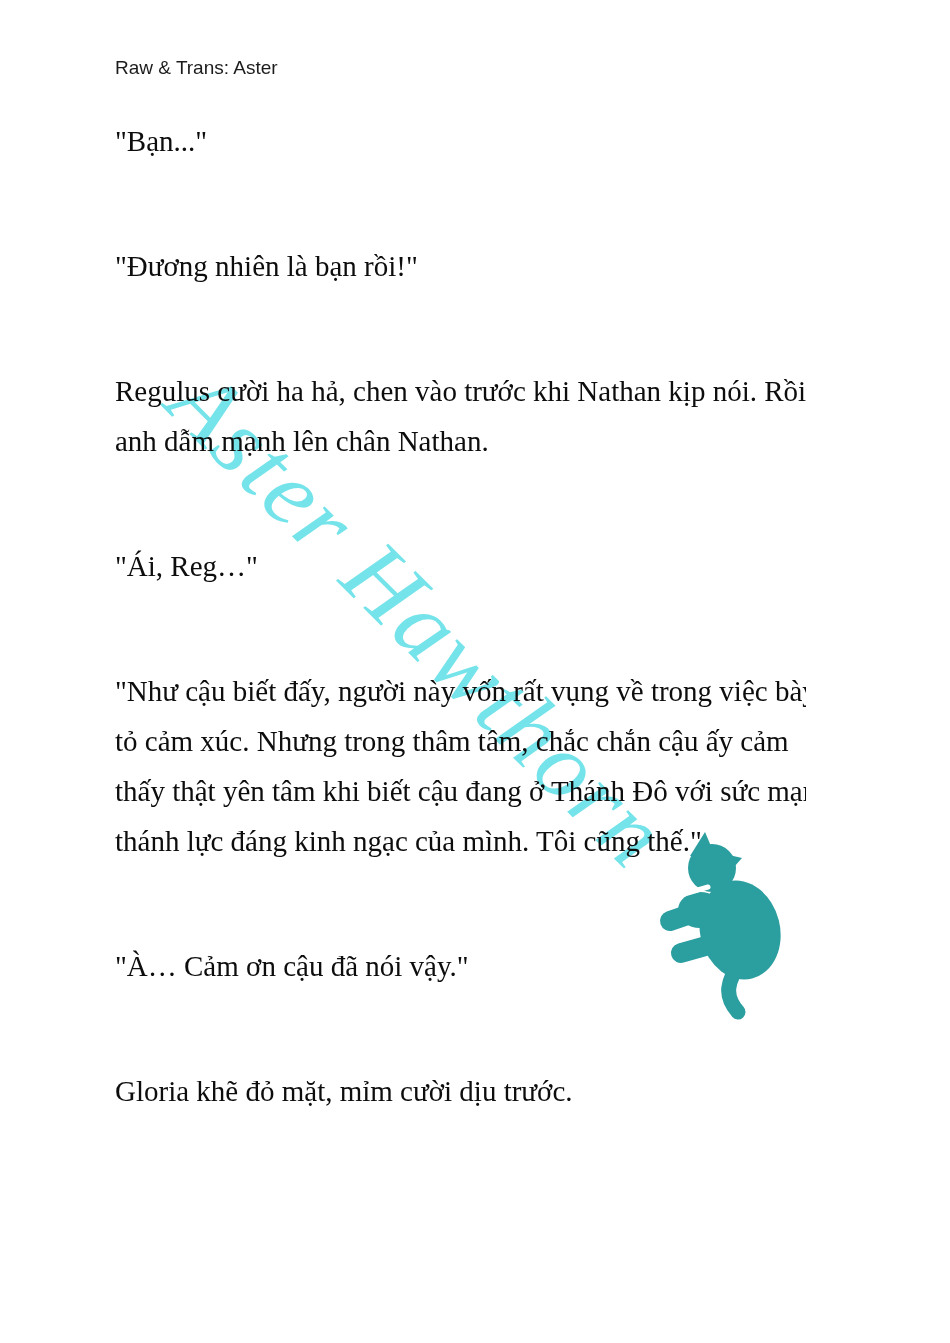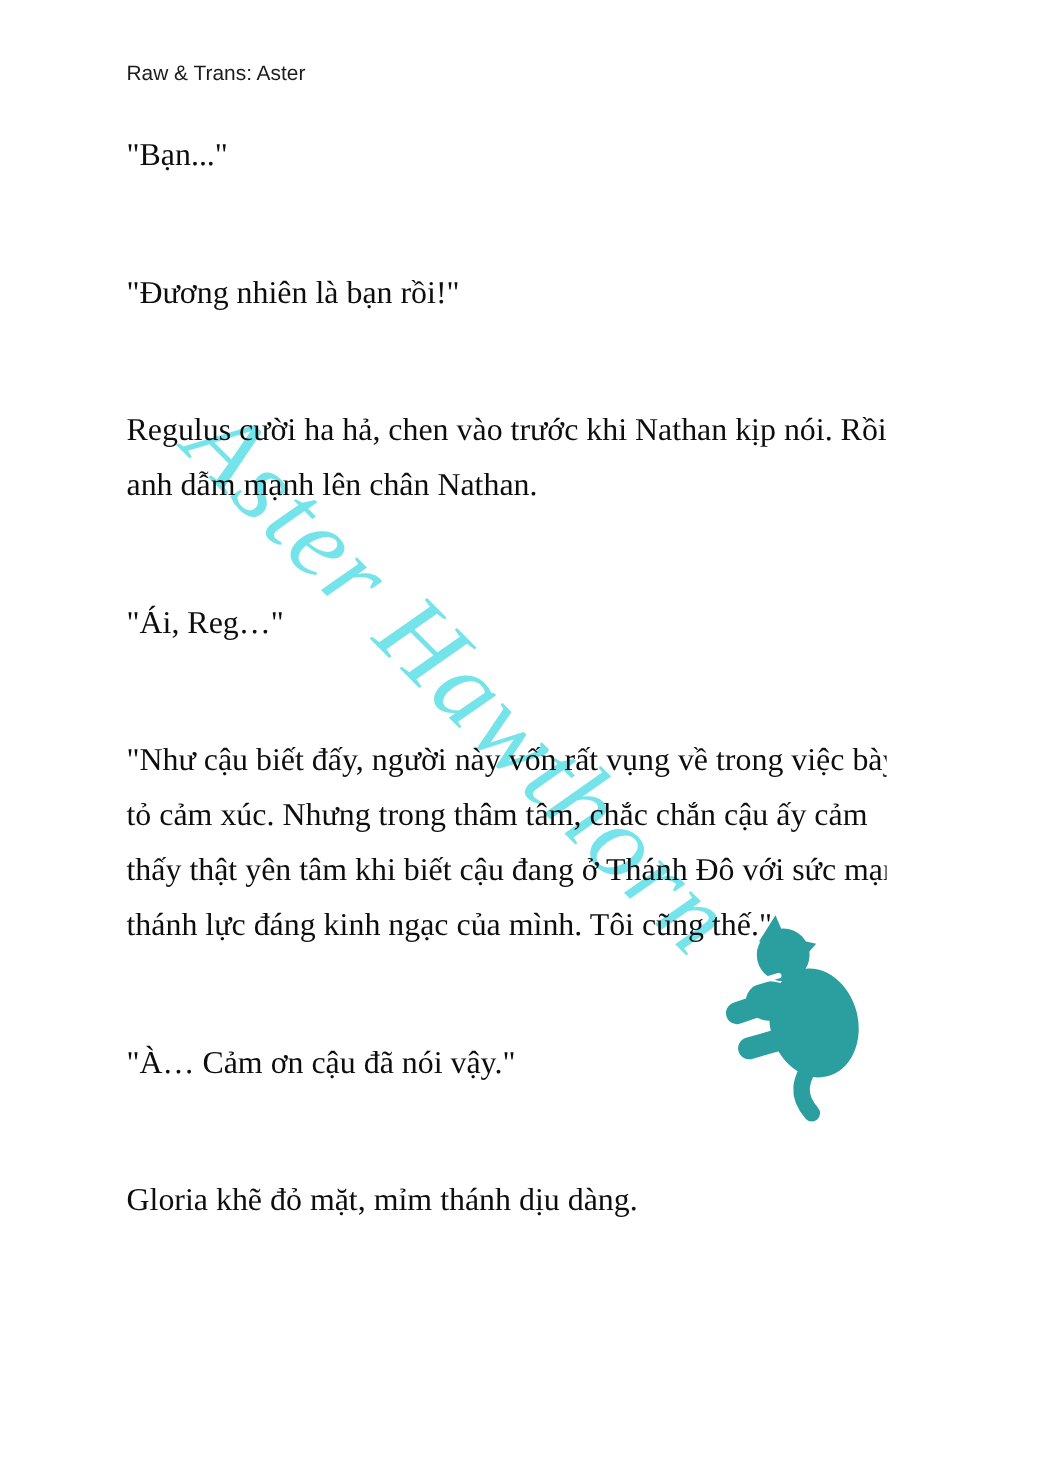--- a/index.html
+++ b/index.html
@@ -70,21 +70,21 @@
 
   <div class="watermark">Aster Hawthorn</div>
 
   <div class="content">
     <p style="color: rgb(13, 13, 13);">"Bạn..."</p>
     <p style="color: rgb(13, 13, 13);">"Đương nhiên là bạn rồi!"</p>
     <p style="color: rgb(13, 13, 13);">Regulus cười ha hả, chen vào trước khi Nathan kịp nói. Rồi anh dẫm mạnh lên chân Nathan.</p>
     <p style="color: rgb(13, 13, 13);">"Ái, Reg…"</p>
     <p style="color: rgb(13, 13, 13);">"Như cậu biết đấy, người này vốn rất vụng về trong việc bày tỏ cảm xúc. Nhưng trong thâm tâm, chắc chắn cậu ấy cảm thấy thật yên tâm khi biết cậu đang ở Thánh Đô với sức mạnh thánh lực đáng kinh ngạc của mình. Tôi cũng thế."</p>
     <p style="color: rgb(13, 13, 13);">"À… Cảm ơn cậu đã nói vậy."</p>
-    <p style="color: rgb(13, 13, 13);">Gloria khẽ đỏ mặt, mỉm thánh dịu dàng.</p>
+    <p style="color: rgb(13, 13, 13);">Gloria khẽ đỏ mặt, mỉm cười dịu trước.</p>
   </div>
 
   <svg class="cat" viewBox="0 0 140 200" aria-hidden="true">
     <g class="cat-fill" fill="#2B9EA0" stroke="none">
 
       <polygon points="40,26 55,2 66,28"></polygon>
       <polygon points="66,22 92,28 76,46"></polygon>
 
       <circle cx="62" cy="38" r="24"></circle>
 

